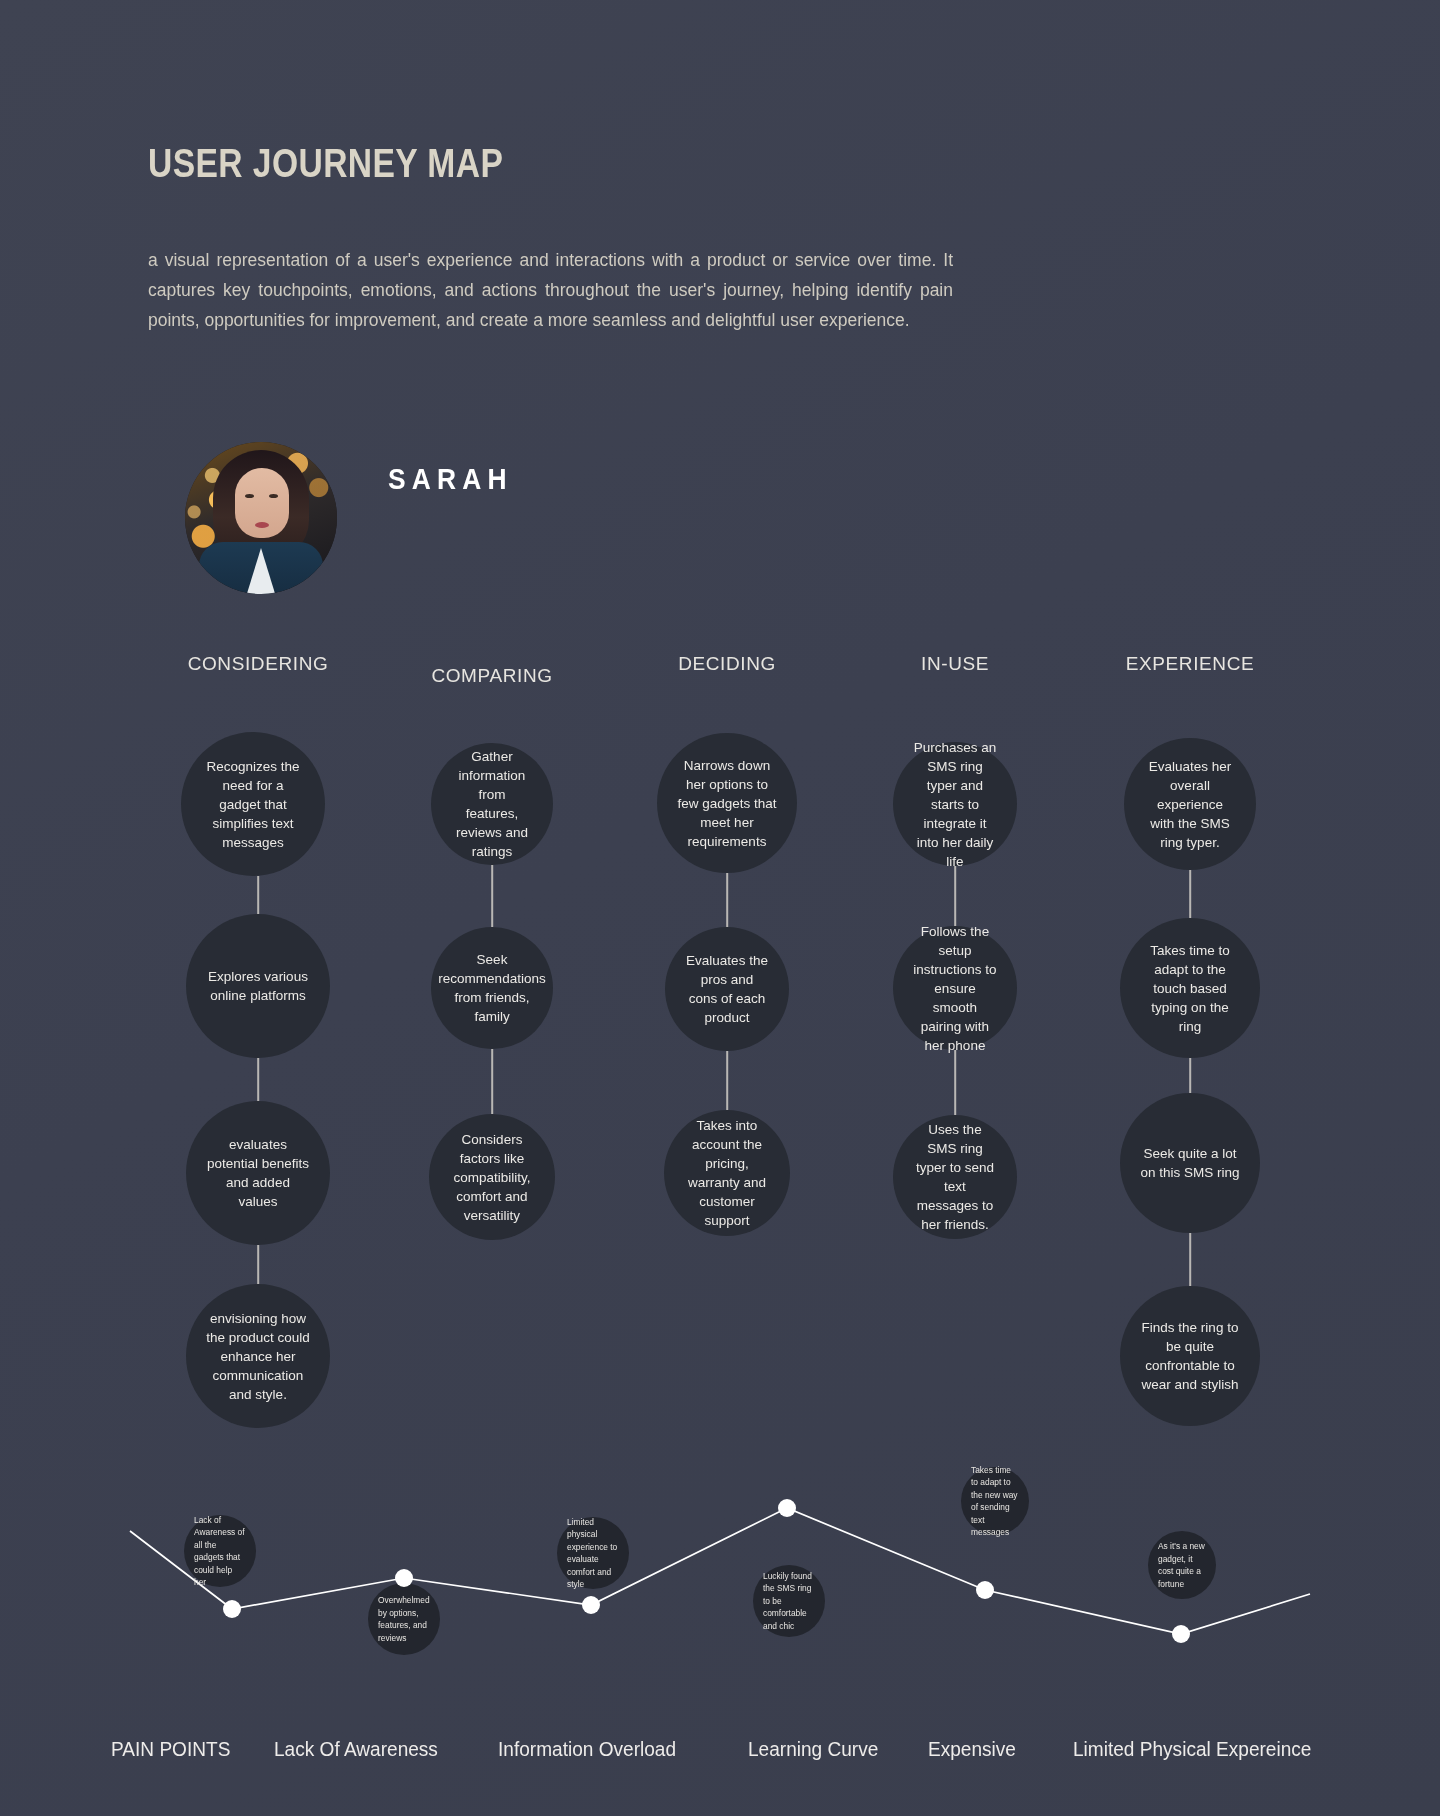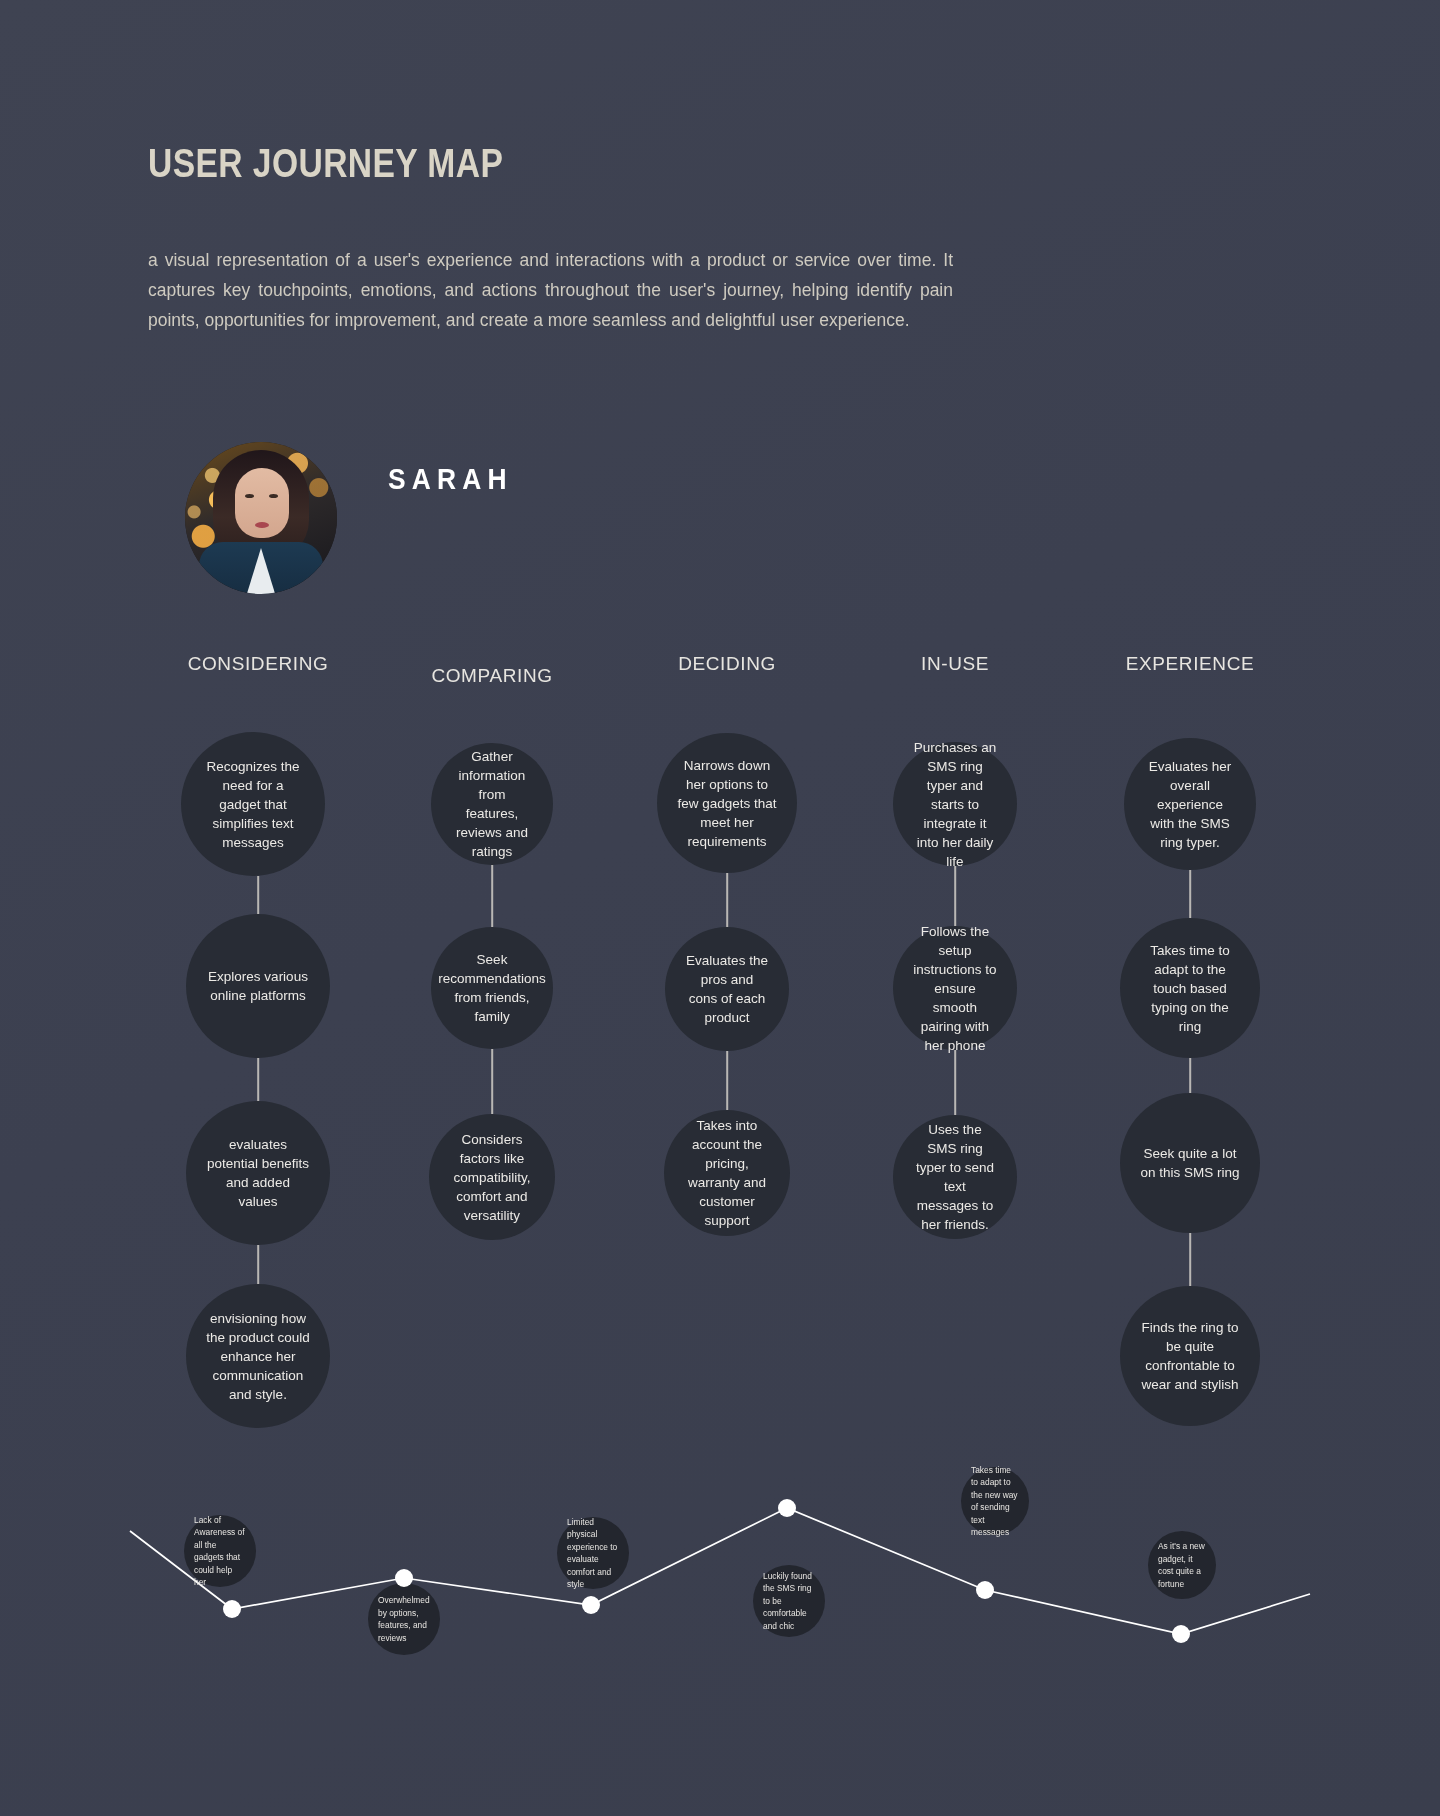--- a/index.html
+++ b/index.html
@@ -272,14 +272,22 @@
       <div class="bubble" style="left: 593px; top: 1553px; width: 72px; height: 72px;">Limited physical experience to evaluate comfort and style</div>
       <div class="dot" style="left: 591px; top: 1605px;"></div>
       <div class="bubble" style="left: 789px; top: 1565px; width: 72px; height: 72px; margin-top: 36px;">Luckily found the SMS ring to be comfortable and chic</div>
       <div class="dot" style="left: 787px; top: 1508px;"></div>
       <div class="bubble" style="left: 995px; top: 1501px; width: 68px; height: 68px;">Takes time to adapt to the new way of sending text messages</div>
       <div class="dot" style="left: 985px; top: 1590px;"></div>
       <div class="bubble" style="left: 1182px; top: 1565px; width: 68px; height: 68px;">As it's a new gadget, it cost quite a fortune</div>
       <div class="dot" style="left: 1181px; top: 1634px;"></div>
     </div>
 
+  <div class="pp-row" id="pp-root">
+      <div class="pp-label" style="left: 111px;">PAIN POINTS</div>
+      <div class="pp-label" style="left: 274px;">Lack Of Awareness</div>
+      <div class="pp-label" style="left: 498px;">Information Overload</div>
+      <div class="pp-label" style="left: 748px;">Learning Curve</div>
+      <div class="pp-label" style="left: 928px;">Expensive</div>
+      <div class="pp-label" style="left: 1073px;">Limited Physical Expereince</div>
+    </div>
 
 </div>
 
 </body></html>

